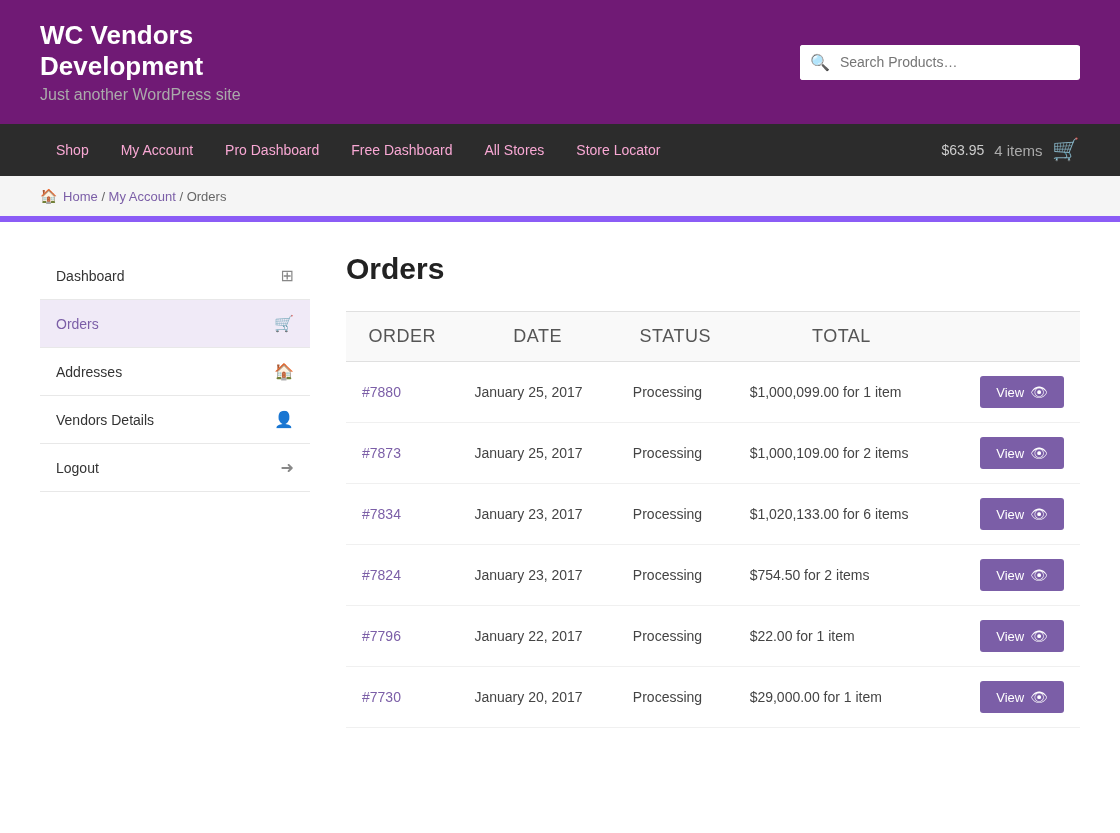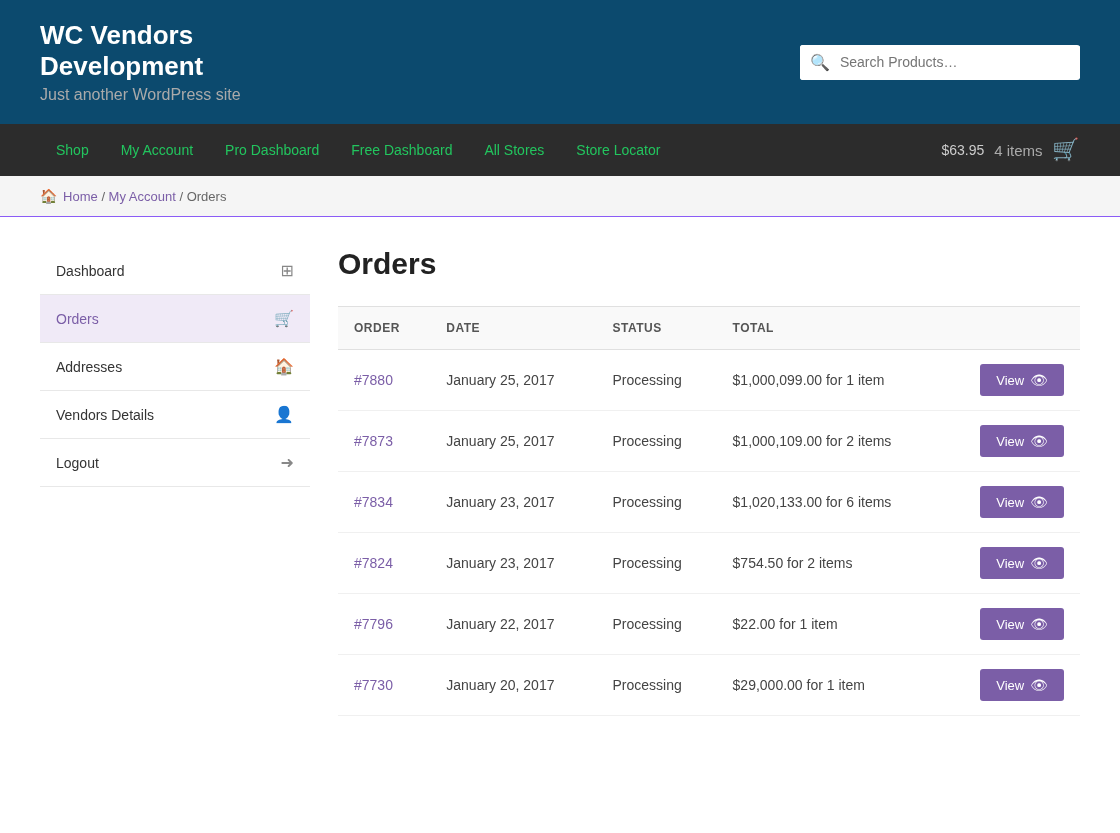--- a/index.html
+++ b/index.html
@@ -1,20 +1,20 @@
 <!DOCTYPE html>
 <html><head>
   <meta charset="utf-8">
   <style>
     * { box-sizing: border-box; margin: 0; padding: 0; }
     body { font-family: Arial, sans-serif; font-size: 14px; color: #333; background: #fff; }
 
     
     .site-header {
-      background: #0c4a6e;
+      background: #701a75;
       color: #fff;
       padding: 20px 40px;
       display: flex;
       align-items: center;
       justify-content: space-between;
     }
     .site-title {
       font-size: 26px;
       font-weight: bold;
       line-height: 1.2;
@@ -56,54 +56,54 @@
       display: flex;
       align-items: center;
       padding: 0 40px;
       justify-content: space-between;
     }
     .nav-links {
       display: flex;
       align-items: center;
     }
     .nav-links a {
-      color: #22c55e;
+      color: #f9a8d4;
       text-decoration: none;
       padding: 18px 16px;
       display: block;
       font-size: 14px;
       transition: color 0.2s;
     }
     .cart-area {
       display: flex;
       align-items: center;
       color: #ccc;
       gap: 10px;
     }
     .cart-price { font-size: 14px; }
     .cart-count { font-size: 15px; color: #aaa; }
     .cart-icon { font-size: 22px; color: #ccc; }
 
     
     .breadcrumb-bar {
       background: #f5f5f5;
       padding: 12px 40px;
-      border-bottom: 1px solid #8b5cf6;
+      border-bottom: 6px solid #8b5cf6;
       font-size: 13px;
     }
     .breadcrumb-bar a { color: #7b5ea7; text-decoration: none; }
     .breadcrumb-bar span { color: #666; }
 
     
     .main-content {
       max-width: 1120px;
       margin: 0 auto;
       padding: 30px 40px;
       display: flex;
-      gap: 28px;
+      gap: 36px;
       align-items: flex-start;
     }
 
     
     .page-title {
       font-size: 30px;
       font-weight: bold;
       margin-bottom: 25px;
       color: #222;
     }
@@ -139,23 +139,23 @@
       width: 100%;
       border-collapse: collapse;
     }
     .orders-table thead tr {
       background: #f9f9f9;
       border-top: 1px solid #e0e0e0;
       border-bottom: 1px solid #e0e0e0;
     }
     .orders-table th {
       padding: 14px 16px;
-      text-align: left;
-      font-size: 12px;
-      font-weight: bold;
+      text-align: center;
+      font-size: 18px;
+      font-weight: normal;
       color: #555;
       letter-spacing: 0.5px;
       text-transform: uppercase;
     }
     .orders-table td {
       padding: 14px 16px;
       border-bottom: 1px solid #f0f0f0;
       font-size: 14px;
       color: #444;
       vertical-align: middle;

